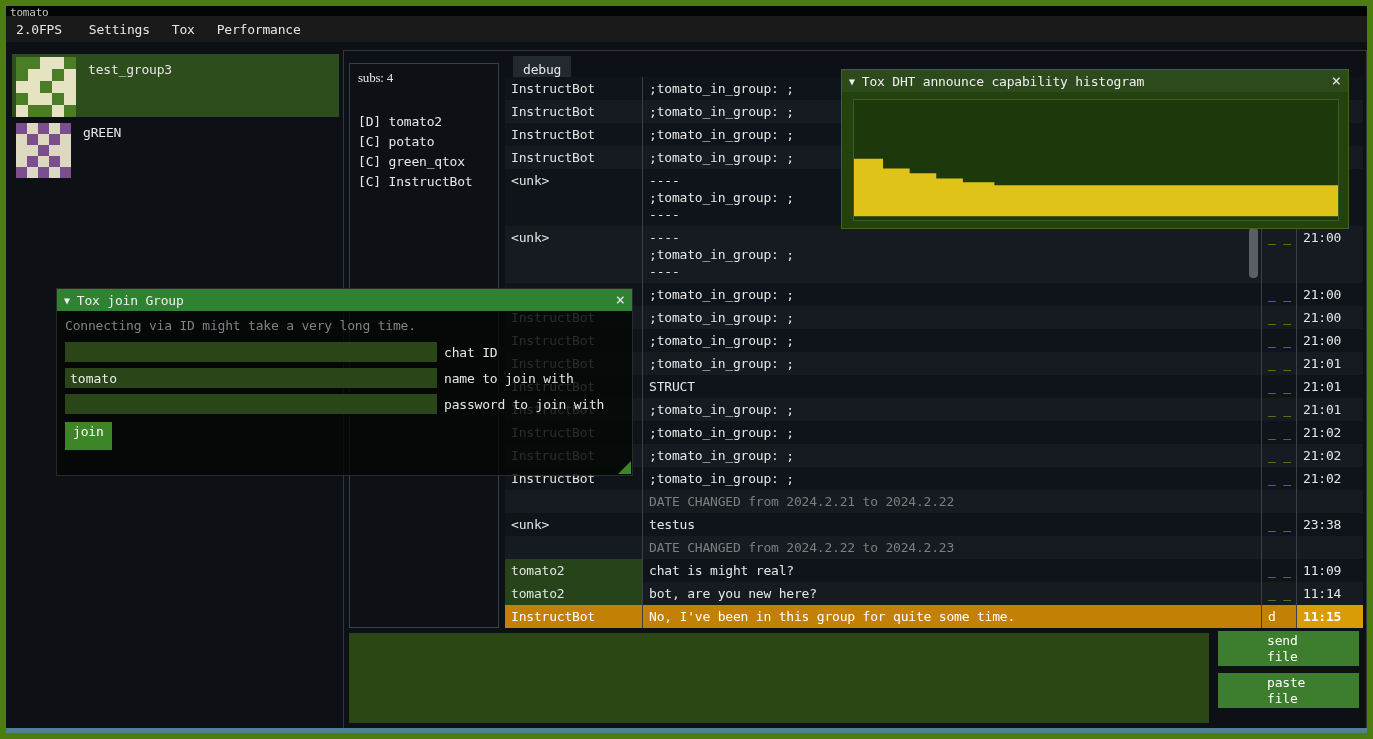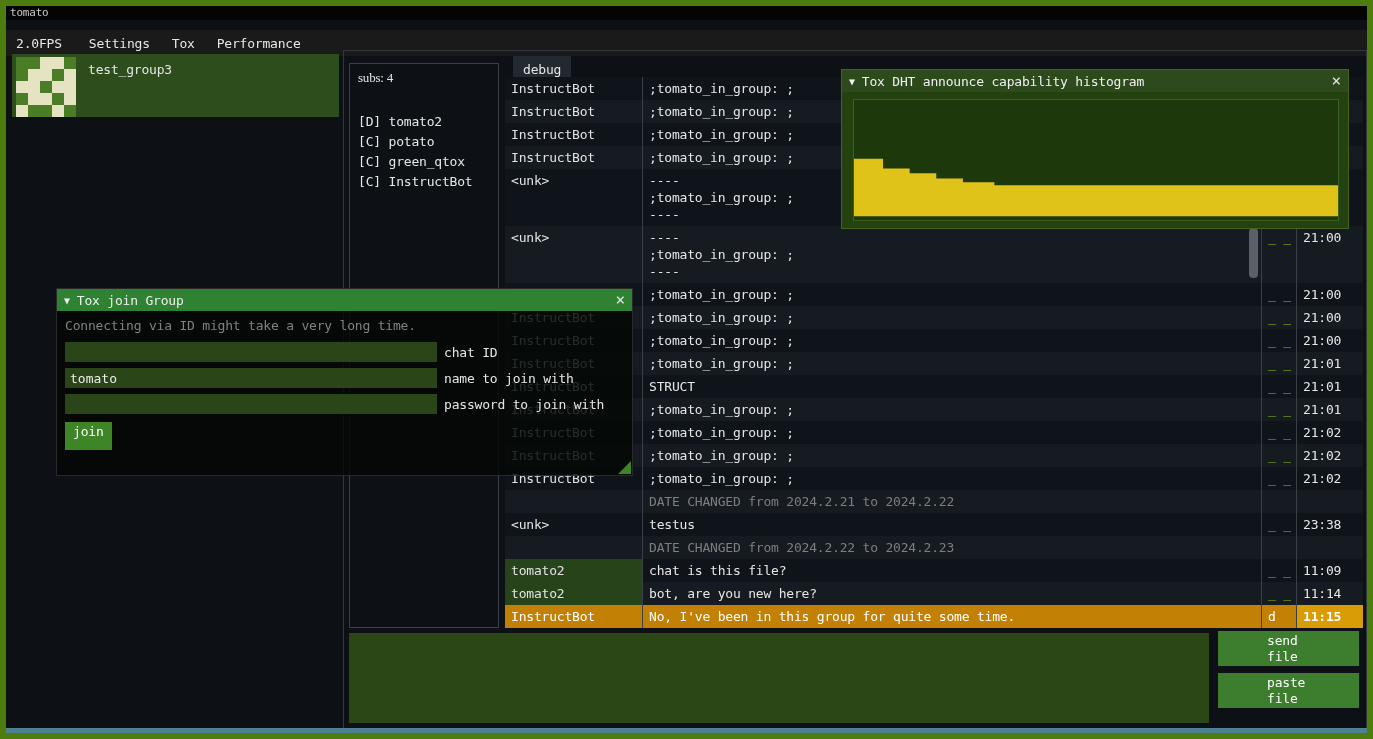--- a/index.html
+++ b/index.html
@@ -4,21 +4,21 @@
 <style>
   * { box-sizing: border-box; }
   body { margin: 0; background: #000; }
   .window {
     position: relative; width: 1373px; height: 739px;
     background: #0d1116; border: 6px solid #4d7c0f; overflow: hidden;
     font-family: "DejaVu Sans Mono", "Liberation Mono", monospace;
     font-size: 13px; color: #e6e6e6; letter-spacing: -0.2px;
   }
   .titlebar { position: absolute; top: 0; left: 0; right: 0; height: 14px; background: #040404; color: #c8c8c8; font-size: 11px; line-height: 14px; padding: 0 4px; }
-  .menubar { position: absolute; top: 24px; left: 0; right: 0; height: 26px; background: #1a1a1a; display: flex; align-items: center; padding-left: 8px; }
+  .menubar { position: absolute; top: 10px; left: 0; right: 0; height: 26px; background: #1a1a1a; display: flex; align-items: center; padding-left: 8px; }
   .menu-item { padding: 0 11px; cursor: default; }
   .menu-item.fps { padding: 0 16px 0 2px; }
 
   .sidebar { position: absolute; top: 48px; left: 6px; width: 327px; }
   .group-row { display: flex; align-items: flex-start; padding: 2px; height: 63px; }
   .group-row.selected { background: #2e4d1c; }
   .avatar { flex: 0 0 auto; margin: 1px 12px 0 2px; }
   .group-row:nth-child(2) .avatar { margin-top: 4px; }
   .group-name { margin-top: 6px; }
 
@@ -103,20 +103,37 @@
             <rect x="3" y="1" width="1" height="1" fill="#4a7d26"></rect>
             <rect x="2" y="2" width="1" height="1" fill="#4a7d26"></rect>
             <rect x="0" y="3" width="1" height="1" fill="#4a7d26"></rect>
             <rect x="3" y="3" width="1" height="1" fill="#4a7d26"></rect>
             <rect x="1" y="4" width="1" height="1" fill="#4a7d26"></rect>
             <rect x="2" y="4" width="1" height="1" fill="#4a7d26"></rect>
             <rect x="4" y="4" width="1" height="1" fill="#4a7d26"></rect>
           </svg></div>
         <div class="group-name">test_group3</div>
       </div>
+      <div class="group-row">
+        <div class="avatar" style="width: 55px; height: 55px;"><svg width="100%" height="100%" viewBox="0 0 5 5" preserveAspectRatio="none" shape-rendering="crispEdges">
+            <rect width="5" height="5" fill="#ddd8c2"></rect>
+            <rect x="0" y="0" width="1" height="1" fill="#7b4f8e"></rect>
+            <rect x="2" y="0" width="1" height="1" fill="#7b4f8e"></rect>
+            <rect x="4" y="0" width="1" height="1" fill="#7b4f8e"></rect>
+            <rect x="1" y="1" width="1" height="1" fill="#7b4f8e"></rect>
+            <rect x="3" y="1" width="1" height="1" fill="#7b4f8e"></rect>
+            <rect x="2" y="2" width="1" height="1" fill="#7b4f8e"></rect>
+            <rect x="1" y="3" width="1" height="1" fill="#7b4f8e"></rect>
+            <rect x="3" y="3" width="1" height="1" fill="#7b4f8e"></rect>
+            <rect x="0" y="4" width="1" height="1" fill="#7b4f8e"></rect>
+            <rect x="2" y="4" width="1" height="1" fill="#7b4f8e"></rect>
+            <rect x="4" y="4" width="1" height="1" fill="#7b4f8e"></rect>
+          </svg></div>
+        <div class="group-name">gREEN</div>
+      </div>
     </div>
 
   <div class="right-region"></div>
 
   <div class="subs-panel">
     <div class="subs-title">subs: 4</div>
     <div>
         <div class="subs-item">[D] tomato2</div>
         <div class="subs-item">[C] potato</div>
         <div class="subs-item">[C] green_qtox</div>
@@ -270,21 +287,21 @@
       </div>
       <div class="chat-row alt">
         <div class="cell name"></div>
         <div class="cell msg date">DATE CHANGED from 2024.2.22 to 2024.2.23</div>
         <div class="cell status"></div>
         <div class="cell time"></div>
       </div>
       <div class="chat-row">
         <div class="cell name nbg-green">tomato2</div>
         <div class="cell msg">
-          <div class="line">chat is this file?</div>
+          <div class="line">chat is might real?</div>
         </div>
         <div class="cell status">_ _</div>
         <div class="cell time">11:09</div>
       </div>
       <div class="chat-row alt">
         <div class="cell name nbg-green">tomato2</div>
         <div class="cell msg">
           <div class="line">bot, are you new here?</div>
         </div>
         <div class="cell status">_ _</div>

